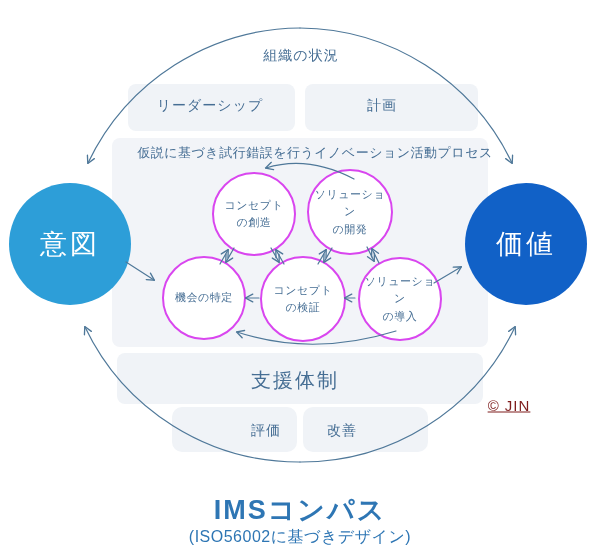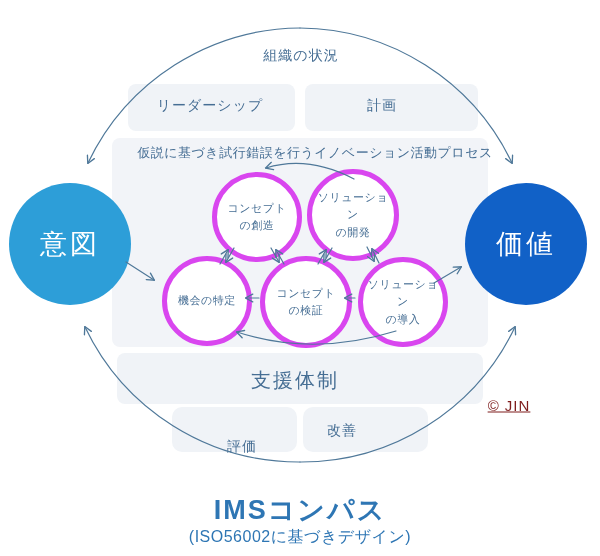--- a/index.html
+++ b/index.html
@@ -13,21 +13,21 @@
   .panel.mid{background:var(--panel2);}
   .lbl{
     position:absolute;transform:translate(-50%,-50%);
     color:var(--label);white-space:nowrap;letter-spacing:1px;
   }
   .bigcircle{
     position:absolute;border-radius:50%;display:flex;align-items:center;justify-content:center;
     color:#ffffff;font-size:27px;letter-spacing:3px;font-weight:500;
   }
   .pcircle{
-    position:absolute;border-radius:50%;background:#ffffff;border:5px solid #d946ef;
+    position:absolute;border-radius:50%;background:#ffffff;border:2px solid #d946ef;
     display:flex;flex-direction:column;align-items:center;justify-content:center;
     color:var(--label);font-size:11px;line-height:1.55;letter-spacing:0.5px;text-align:center;
   }
   .overlay{position:absolute;left:0;top:0;pointer-events:none;}
   .title{
     position:absolute;transform:translate(-50%,-50%);color:var(--accent);
     font-size:27px;font-weight:700;letter-spacing:2px;white-space:nowrap;
   }
   .subtitle{
     position:absolute;transform:translate(-50%,-50%);color:var(--accent);
@@ -48,21 +48,21 @@
   <div class="panel mid" style="left:112px;top:138px;width:376px;height:209px;"></div>
   <div class="panel" style="left:117px;top:353px;width:366px;height:51px;"></div>
   <div class="panel" style="left:172px;top:407px;width:125px;height:45px;border-radius:10px;"></div>
   <div class="panel" style="left:303px;top:407px;width:125px;height:45px;border-radius:10px;"></div>
 
   <div class="lbl f14" style="left:301px;top:56px;">組織の状況</div>
   <div class="lbl f14" style="left:210px;top:106px;">リーダーシップ</div>
   <div class="lbl f14" style="left:382px;top:106px;">計画</div>
   <div class="lbl f13" style="left:295px;top:153px;">仮説に基づき試行錯誤を行うイノベーション活動プロセス</div>
   <div class="lbl f16" style="left:295px;top:380px;">支援体制</div>
-  <div class="lbl f14" style="left:242px;top:431px;margin-top:16px;">評価</div>
+  <div class="lbl f14" style="left:266px;top:431px;">評価</div>
   <div class="lbl f14" style="left:342px;top:431px;">改善</div>
 
   <div class="bigcircle" style="left:9px;top:183px;width:122px;height:122px;background:var(--intent);">
     <span>意図</span>
   </div>
   <div class="bigcircle" style="left:465px;top:183px;width:122px;height:122px;background:var(--value);">
     <span>価値</span>
   </div>
 
   <div class="pcircle" style="left:212px;top:172px;width:80px;height:80px;">

